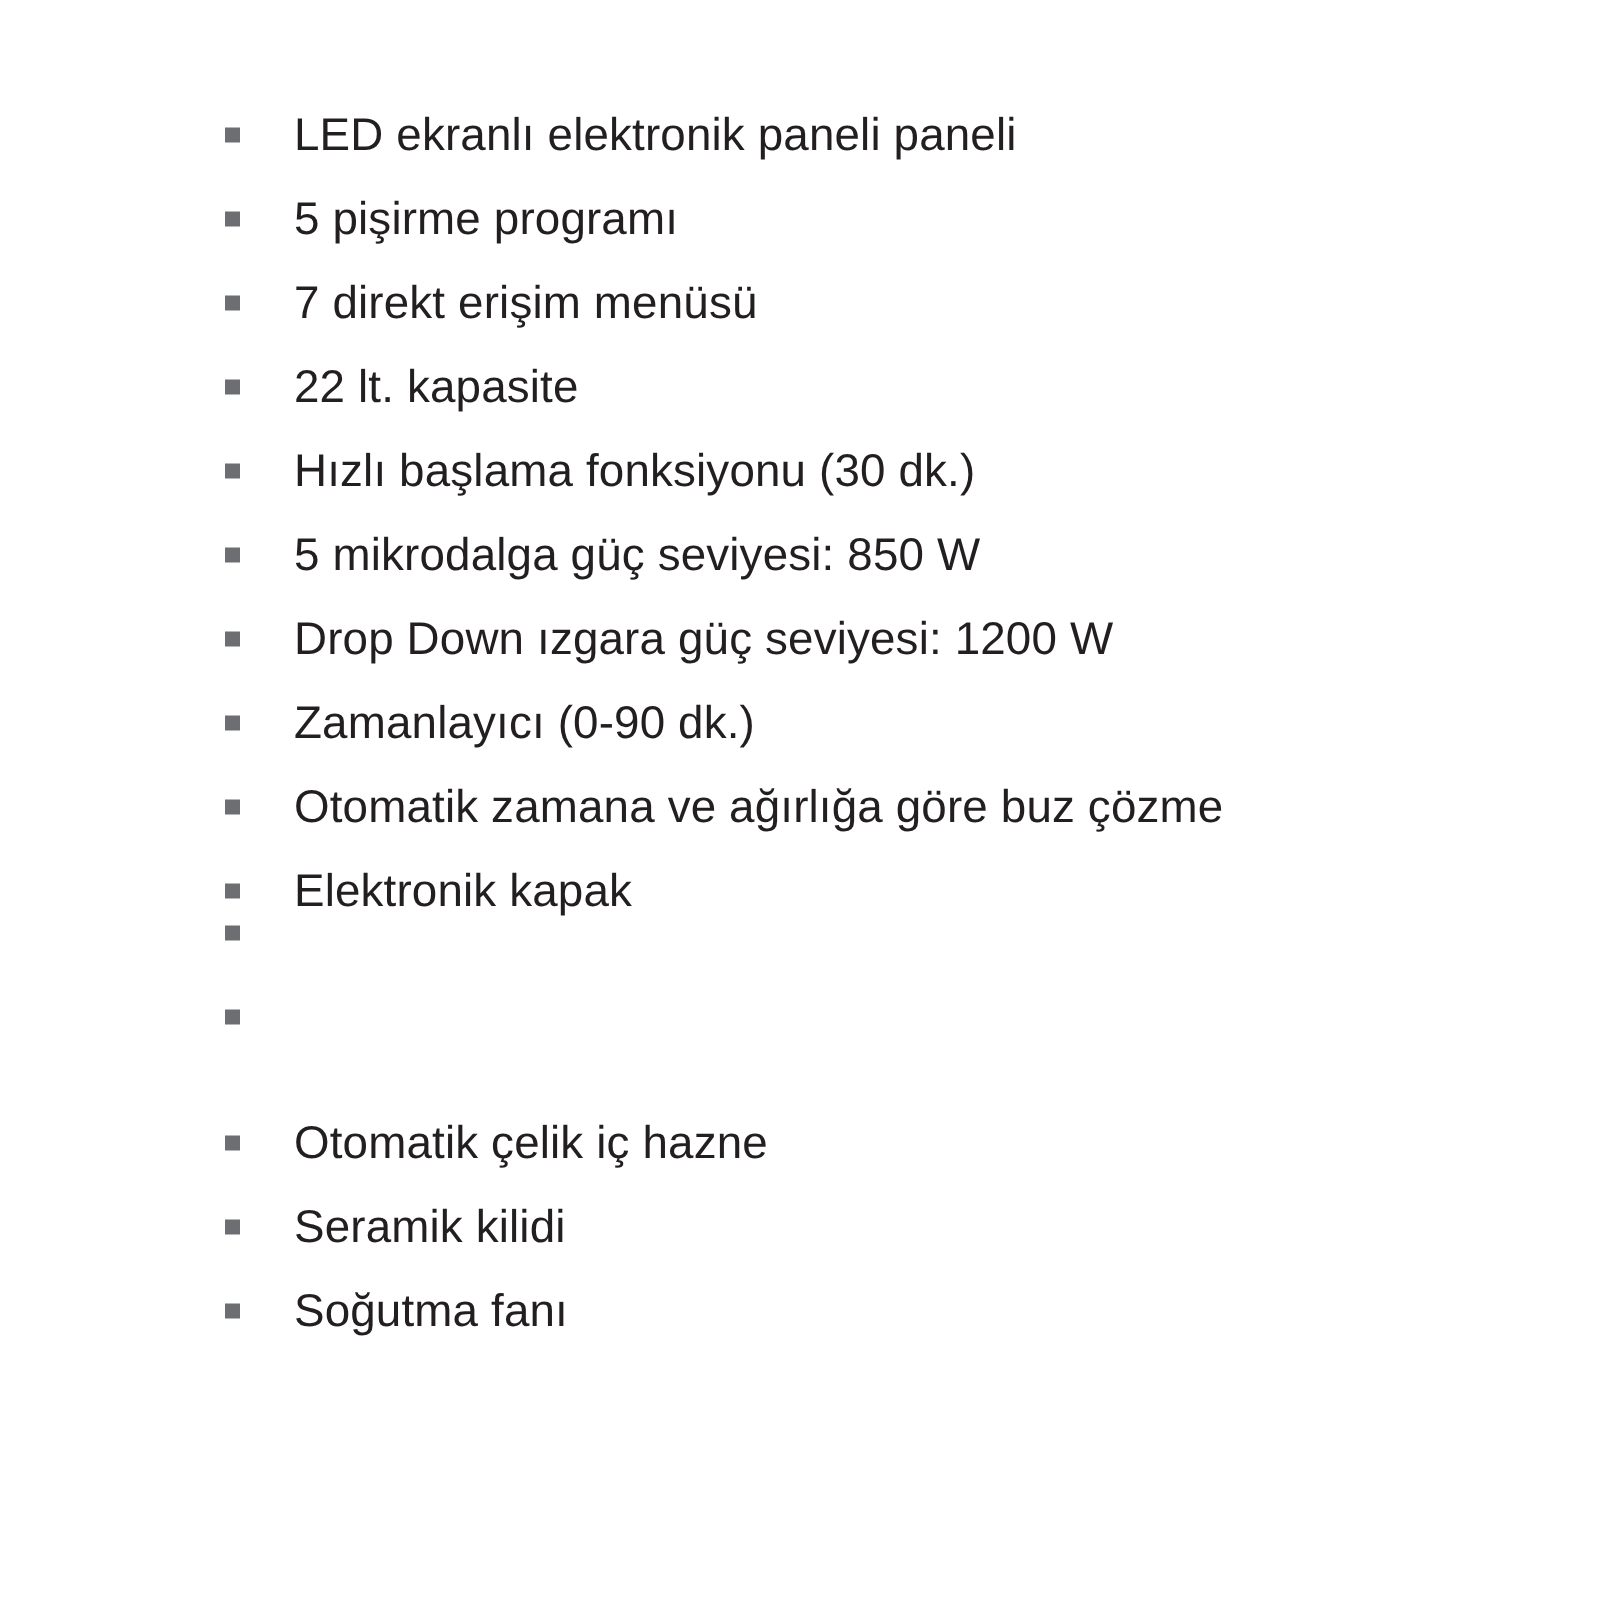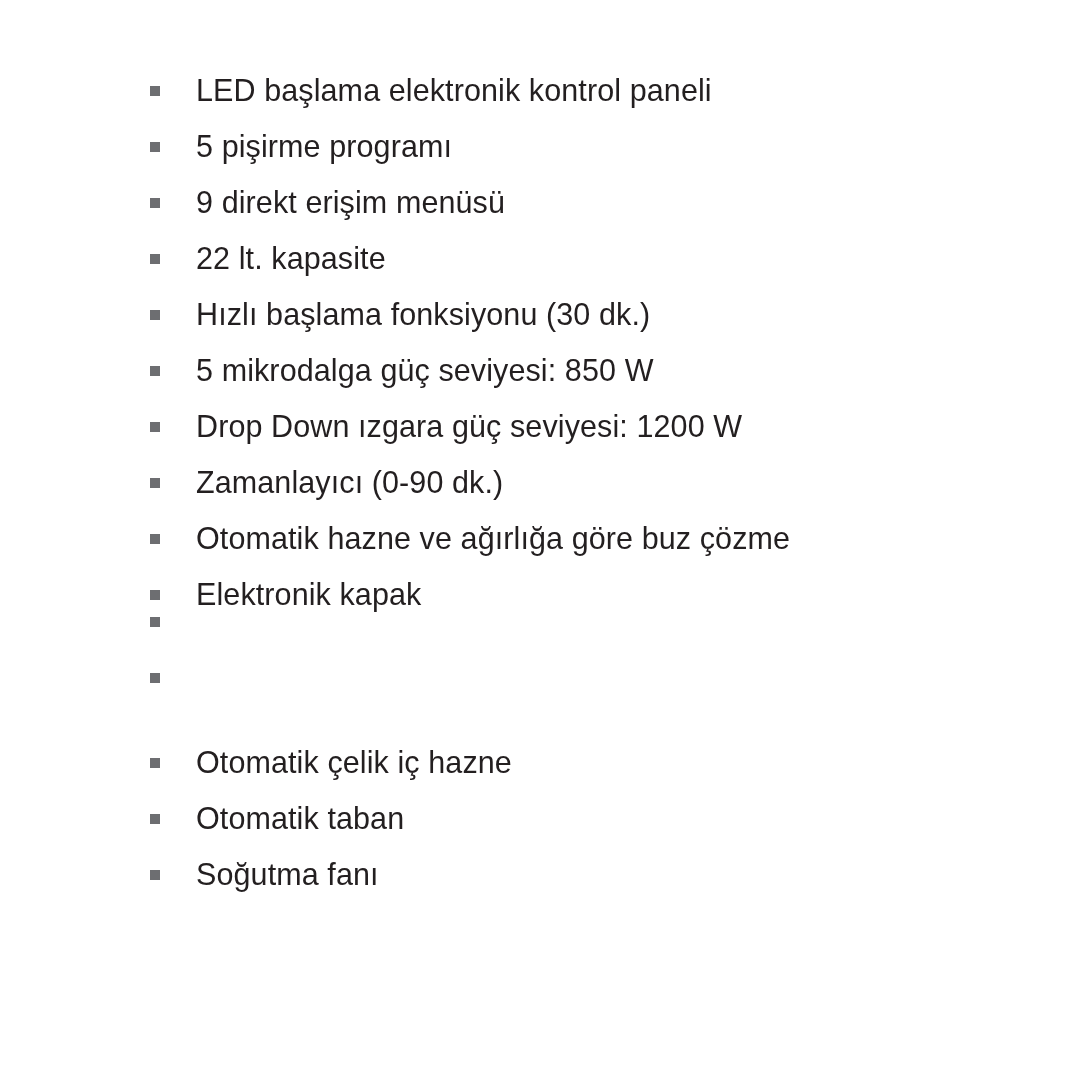--- a/index.html
+++ b/index.html
@@ -49,29 +49,29 @@
     white-space: nowrap;
   }
 </style>
 </head>
 <body>
 
 <div class="sheet">
   <ul class="feature-list">
     <li class="feature-item">
       <span class="bullet"></span>
-      <span class="feature-text">LED başlama elektronik kontrol paneli</span>
+      <span class="feature-text">LED ekranlı elektronik paneli paneli</span>
     </li>
     <li class="feature-item">
       <span class="bullet"></span>
       <span class="feature-text">5 pişirme programı</span>
     </li>
     <li class="feature-item">
       <span class="bullet"></span>
-      <span class="feature-text">9 direkt erişim menüsü</span>
+      <span class="feature-text">7 direkt erişim menüsü</span>
     </li>
     <li class="feature-item">
       <span class="bullet"></span>
       <span class="feature-text">22 lt. kapasite</span>
     </li>
     <li class="feature-item">
       <span class="bullet"></span>
       <span class="feature-text">Hızlı başlama fonksiyonu (30 dk.)</span>
     </li>
     <li class="feature-item">
@@ -81,38 +81,38 @@
     <li class="feature-item">
       <span class="bullet"></span>
       <span class="feature-text">Drop Down ızgara güç seviyesi: 1200 W</span>
     </li>
     <li class="feature-item">
       <span class="bullet"></span>
       <span class="feature-text">Zamanlayıcı (0-90 dk.)</span>
     </li>
     <li class="feature-item">
       <span class="bullet"></span>
-      <span class="feature-text">Otomatik hazne ve ağırlığa göre buz çözme</span>
+      <span class="feature-text">Otomatik zamana ve ağırlığa göre buz çözme</span>
     </li>
     <li class="feature-item">
       <span class="bullet"></span>
       <span class="feature-text">Elektronik kapak</span>
     </li>
     <li class="feature-item">
       <span class="bullet"></span>
     </li>
     <li class="feature-item">
       <span class="bullet"></span>
     </li>
     <li class="feature-item">
       <span class="bullet"></span>
       <span class="feature-text">Otomatik çelik iç hazne</span>
     </li>
     <li class="feature-item">
       <span class="bullet"></span>
-      <span class="feature-text">Otomatik taban</span>
+      <span class="feature-text">Seramik kilidi</span>
     </li>
     <li class="feature-item">
       <span class="bullet"></span>
       <span class="feature-text">Soğutma fanı</span>
     </li>
   </ul>
 </div>
 
 </body></html>

